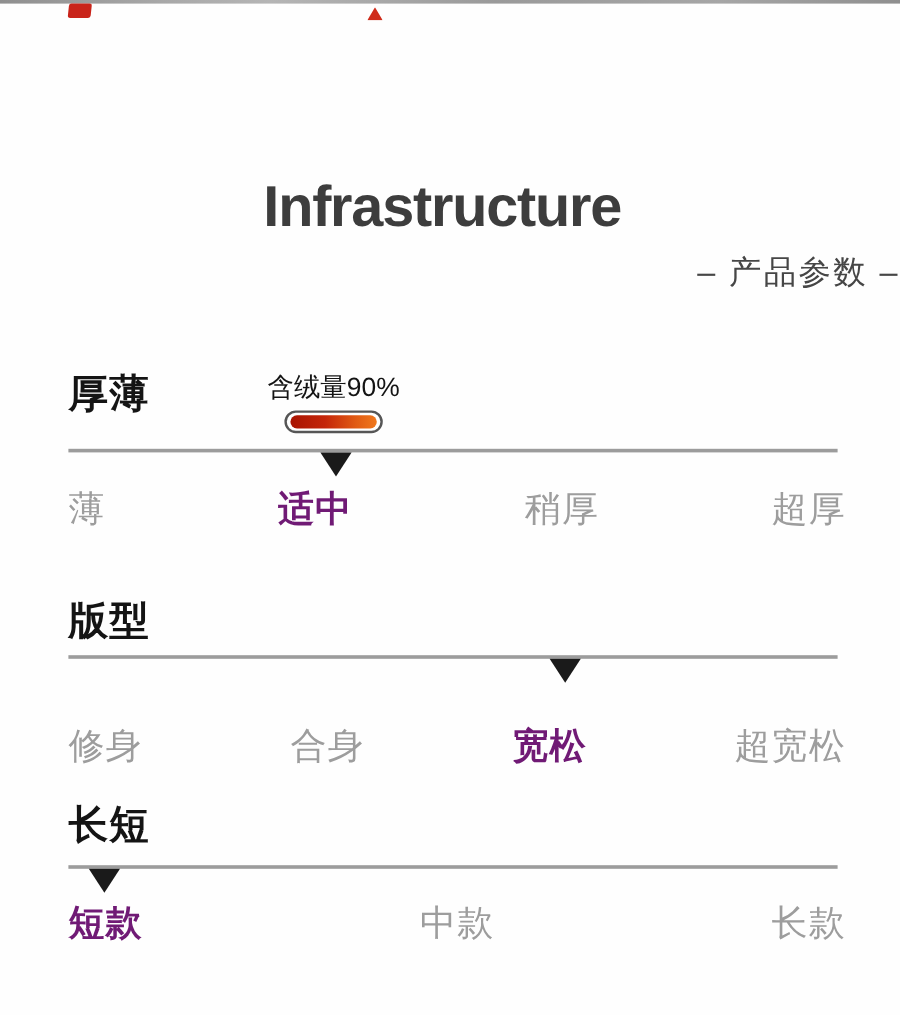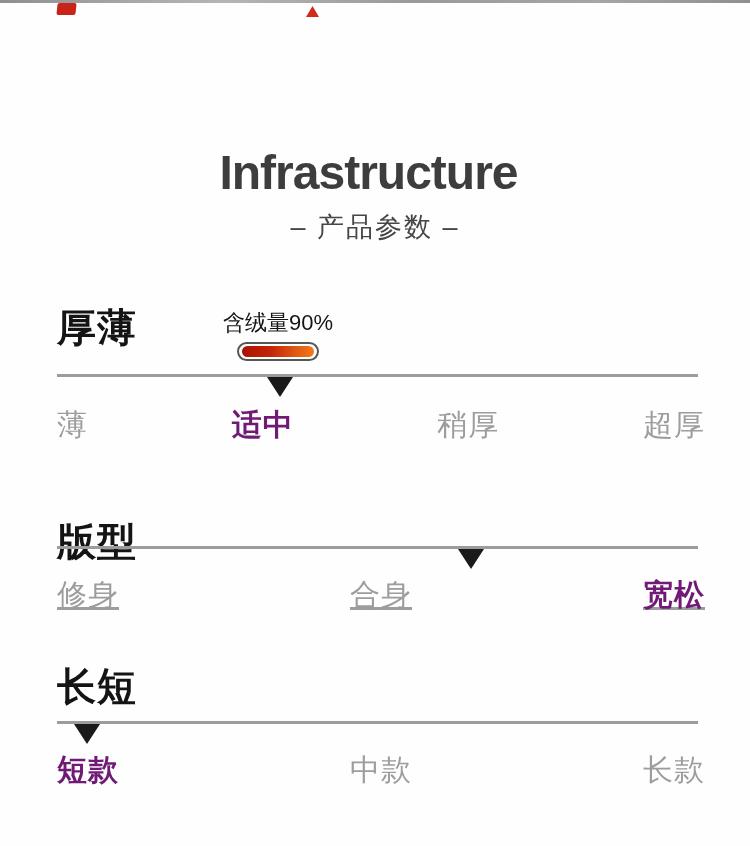--- a/index.html
+++ b/index.html
@@ -21,29 +21,29 @@
     position:absolute;left:306px;top:6px;width:13px;height:11px;
     background:#cf2b1b;clip-path:polygon(50% 0,100% 100%,0 100%);
   }
   .title{
     position:absolute;left:0;top:148px;width:737px;
     text-align:center;font-size:48px;line-height:50px;font-weight:700;
     color:#3d3d3d;letter-spacing:-1px;
   }
   .subtitle{
     position:absolute;left:0;top:212px;width:750px;
-    text-align:center;font-size:27px;line-height:30px;font-weight:400;
+    text-align:right;font-size:27px;line-height:30px;font-weight:400;
     color:#464646;letter-spacing:2px;
   }
   .sec-name{
-    position:absolute;left:57px;font-size:39px;line-height:35px;
+    position:absolute;left:57px;font-size:33px;line-height:35px;
     font-weight:700;color:#141414;letter-spacing:1px;
   }
   .s1 .sec-name{top:310px;}
-  .s2 .sec-name{top:524px;text-align:center;}
+  .s2 .sec-name{top:499px;text-align:center;}
   .s3 .sec-name{top:669px;}
   .badge-label{
     position:absolute;left:278px;top:310px;transform:translateX(-50%);
     font-size:22px;line-height:25px;font-weight:400;color:#141414;
     white-space:nowrap;
   }
   .pill{
     position:absolute;left:237px;top:342px;width:82px;height:19px;
     box-sizing:border-box;border:2px solid #565656;border-radius:12px;
     background:#fff;padding:2px 3px;
@@ -66,21 +66,21 @@
   .s1 .tri{left:267px;top:377px;}
   .s2 .tri{left:458px;top:549px;}
   .s3 .tri{left:74px;top:724px;}
   .opts{
     position:absolute;left:57px;width:648px;
     display:flex;justify-content:space-between;align-items:baseline;
     font-size:30px;line-height:32px;color:#9d9d9d;letter-spacing:1px;
     white-space:nowrap;
   }
   .s1 .opts{top:409px;}
-  .s2 .opts{top:579px;text-decoration:underline;}
+  .s2 .opts{top:607px;}
   .s3 .opts{top:754px;}
   .opt.sel{color:#701a75;font-weight:700;}
 </style>
 </head>
 <body>
 
 <div class="top-line"></div>
 <div class="red-mark-1"></div>
 <div class="red-mark-2"></div>
 
@@ -104,20 +104,21 @@
 </div>
 
 <div class="s2">
   <div class="sec-name">版型</div>
   <div class="scale-line"></div>
   <div class="tri"></div>
   <div class="opts">
     <span class="opt">修身</span>
     <span class="opt">合身</span>
     <span class="opt sel">宽松</span>
+    <span class="opt">超宽松</span>
   </div>
 </div>
 
 <div class="s3">
   <div class="sec-name">长短</div>
   <div class="scale-line"></div>
   <div class="tri"></div>
   <div class="opts">
     <span class="opt sel">短款</span>
     <span class="opt">中款</span>

